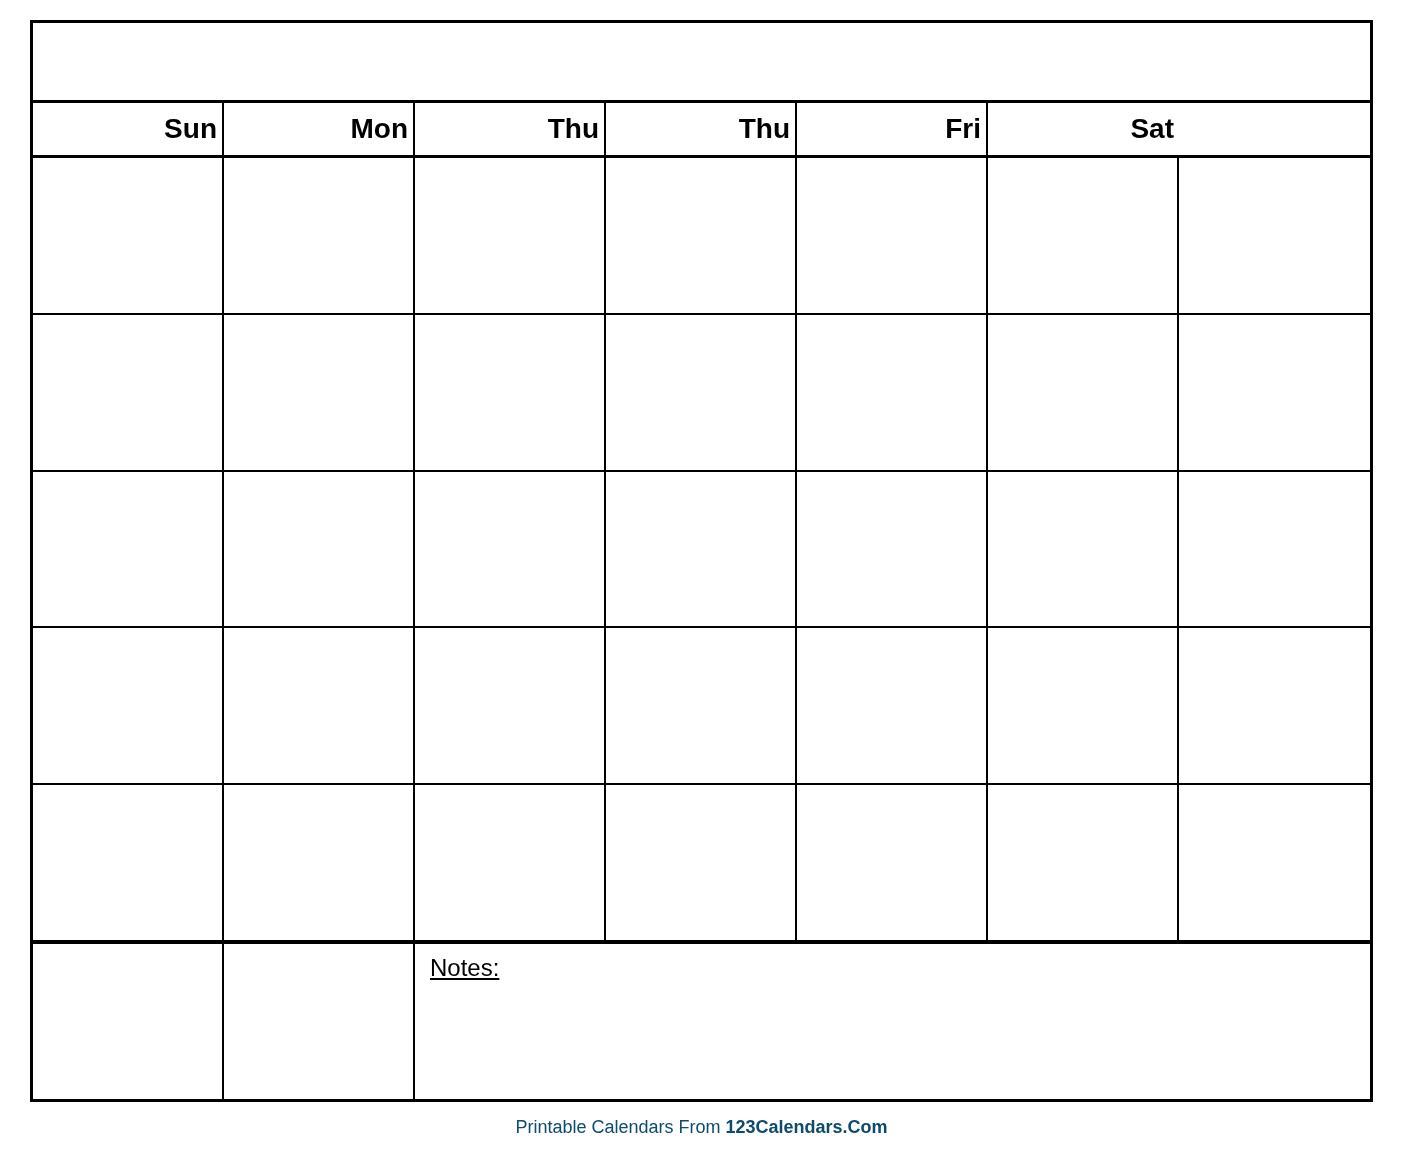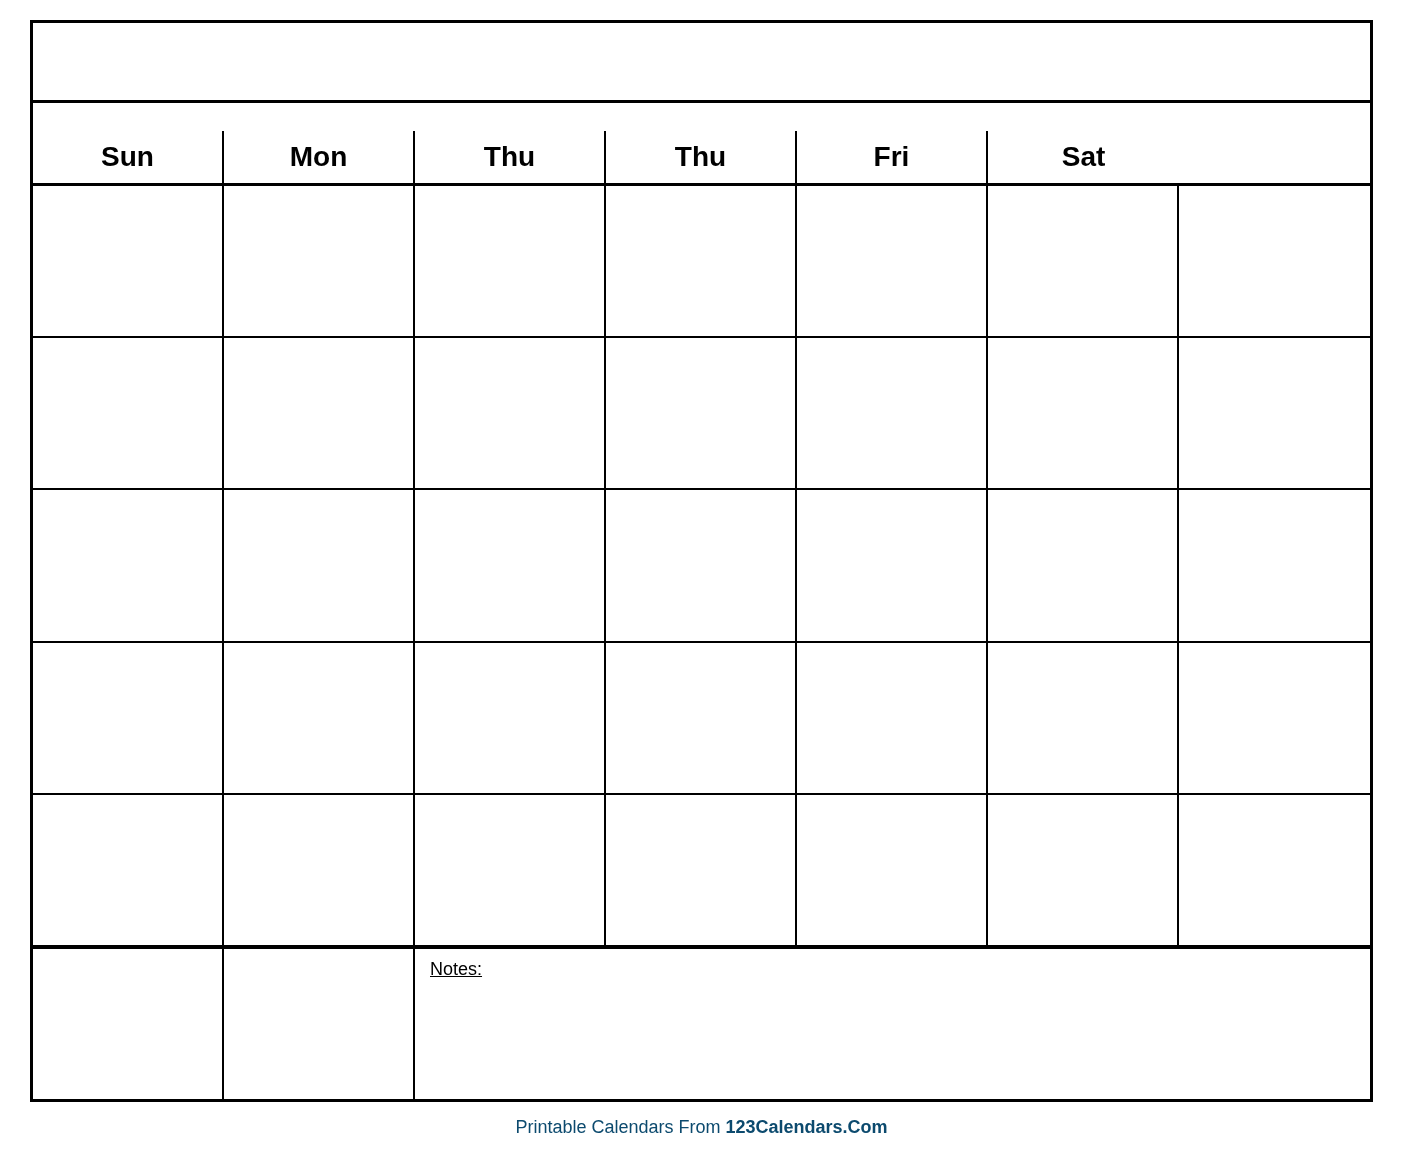--- a/index.html
+++ b/index.html
@@ -51,26 +51,25 @@
     }
 
     .day-headers {
       display: grid;
       grid-template-columns: repeat(7, 1fr);
       border-bottom: 3px solid #000;
     }
 
     .day-header {
       padding: 10px 5px;
-      text-align: center;
+      text-align: right;
       font-size: 28px;
       font-weight: bold;
       border-right: 2px solid #000;
       background: #fff;
-      margin-top: 28px;
     }
 
     .day-header:last-child {
       border-right: none;
       border-radius: 11px;
     }
 
     .calendar-weeks {
       flex: 1;
       display: flex;
@@ -113,21 +112,21 @@
     }
 
     .notes-cell-content {
       grid-column: 3 / 8;
       background: #fff;
       padding: 10px 15px;
       min-height: 120px;
     }
 
     .notes-label {
-      font-size: 18px;
+      font-size: 24px;
       text-decoration: underline;
     }
 
     .footer {
       margin-top: 10px;
       font-size: 18px;
       text-align: center;
       color: #0c4a6e;
       padding: 5px 0;
     }

